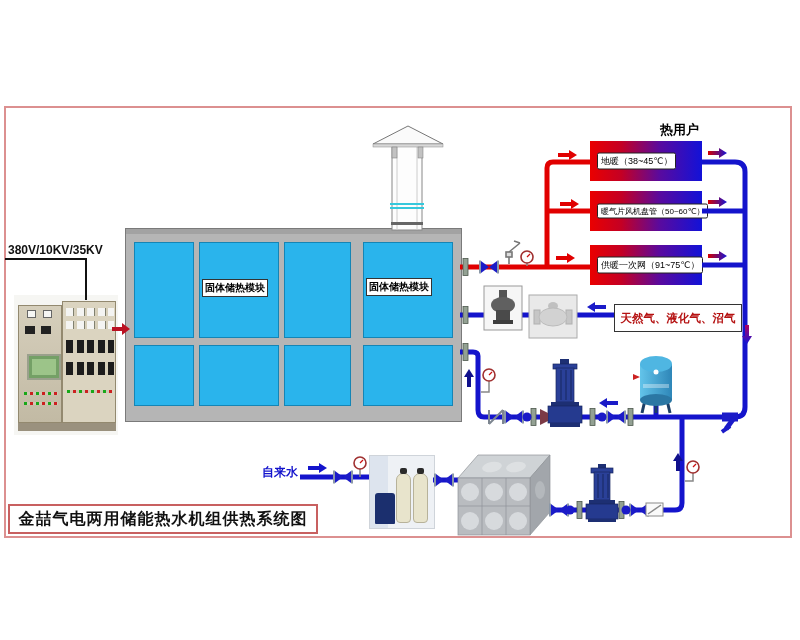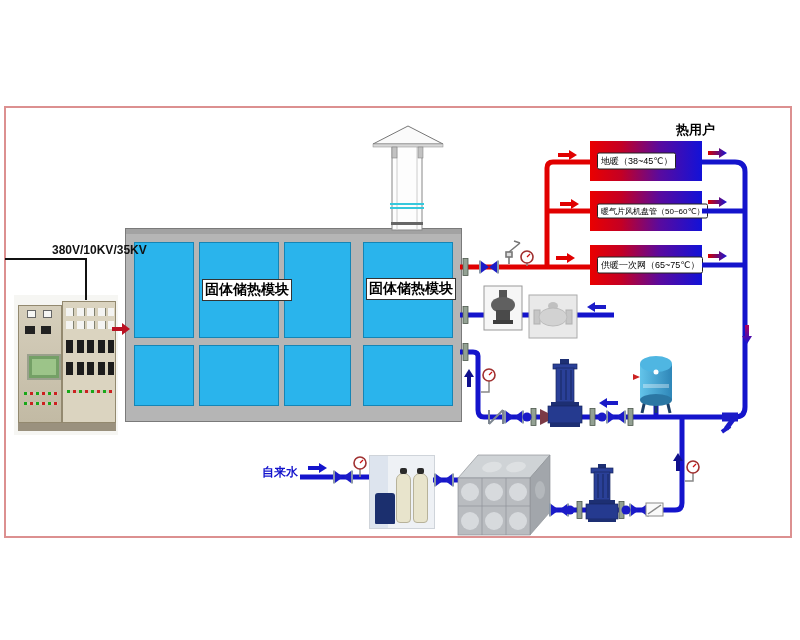--- a/index.html
+++ b/index.html
@@ -6,39 +6,39 @@
   #stage{position:relative;width:800px;height:640px;background:#ffffff;overflow:hidden;
          font-family:"Liberation Sans","DejaVu Sans",sans-serif;}
   .abs{position:absolute;}
   
   #frame{left:4px;top:106px;width:784px;height:428px;border:2px solid #dc9090;}
   
   #title-box{left:8px;top:504px;width:306px;height:26px;border:2px solid #c86060;background:#fff;
              display:flex;align-items:center;justify-content:center;font-size:16px;font-weight:bold;
              color:#111;letter-spacing:1px;z-index:6;}
   
-  #power-label{left:8px;top:243px;font-size:12px;font-weight:bold;color:#111;z-index:6;margin-left:44px;}
+  #power-label{left:8px;top:243px;font-size:12px;font-weight:bold;color:#111;z-index:6;}
   .blk{background:#111;z-index:5;}
   
   .hu-box{left:590px;width:112px;background:linear-gradient(90deg,#ea0000 0%,#c40024 28%,#5a0a9e 62%,#1212d8 100%);z-index:3;}
   .hu-label{position:absolute;left:7px;top:50%;transform:translateY(-50%);background:#fff;
             border:1px solid #222;border-radius:2px;padding:1px 3px;font-size:9px;font-weight:normal;
             color:#000;white-space:nowrap;}
   .hu-label.small{font-size:8px;}
-  #hu-title{left:676px;top:121px;font-size:13px;font-weight:bold;color:#000;z-index:6;}
+  #hu-title{left:660px;top:121px;font-size:13px;font-weight:bold;color:#000;z-index:6;}
   
   #gas-label{left:614px;top:304px;width:126px;height:26px;border:1px solid #333;background:#fff;
              display:flex;align-items:center;justify-content:center;font-size:11.5px;font-weight:bold;
              color:#b51212;z-index:6;white-space:nowrap;}
   #tap-label{left:262px;top:464px;font-size:12px;font-weight:bold;color:#1313cc;z-index:6;}
   
   #unit{left:125px;top:228px;width:335px;height:192px;background:#b5b5b5;border:1px solid #7a7a7a;z-index:2;}
   #unit .cell{position:absolute;background:#2ab4ec;border:1px solid #1585b5;box-sizing:border-box;}
   #unit .topstrip{position:absolute;left:0;top:0;width:100%;height:5px;background:#a2a2a2;}
-  .unit-label{background:#fff;border:1px solid #333;padding:1px 2px;font-size:14px;font-weight:bold;
+  .unit-label{background:#fff;border:1px solid #333;padding:1px 2px;font-size:10px;font-weight:bold;
               color:#000;z-index:6;white-space:nowrap;}
   
   #cabinet{left:14px;top:295px;width:104px;height:140px;background:#f6f6f3;z-index:2;}
   #cabinet .door{position:absolute;border:1px solid #93896f;box-sizing:border-box;}
   #cabinet .plinth{position:absolute;left:4px;top:128px;width:98px;height:8px;background:#9a917e;}
   .meters{position:absolute;background:repeating-linear-gradient(90deg,#f4f4f2 0 7px,#80806f 7px 8px,#d6cfba 8px 10.5px);height:8px;}
   .ctrls{position:absolute;background:repeating-linear-gradient(90deg,#1c1c1c 0 7px,#d6cfba 7px 10.5px);height:13px;}
   .dots{position:absolute;background:repeating-linear-gradient(90deg,#18a818 0 3px,#cfc8b4 3px 6px,#cc2020 6px 9px,#cfc8b4 9px 12px);height:3px;}
   #hmi{position:absolute;left:8px;top:48px;width:30px;height:22px;background:#74a066;border:2px solid #9aa08c;}
   #hmi .scr{position:absolute;left:3px;top:3px;right:3px;bottom:3px;background:#9cc489;}
@@ -101,21 +101,21 @@
   <div class="abs unit-label" style="left:202px;top:279px;">固体储热模块</div>
   <div class="abs unit-label" style="left:366px;top:278px;">固体储热模块</div>
 
   <div class="abs hu-box" style="top:141px;height:40px;">
     <span class="hu-label">地暖（38~45℃）</span>
   </div>
   <div class="abs hu-box" style="top:191px;height:40px;">
     <span class="hu-label small">暖气片风机盘管（50~60℃）</span>
   </div>
   <div class="abs hu-box" style="top:245px;height:40px;">
-    <span class="hu-label">供暖一次网（65~75℃）</span>
+    <span class="hu-label">供暖一次网（91~75℃）</span>
   </div>
   <div class="abs" id="hu-title">热用户</div>
 
   <div class="abs" id="softener">
     <div class="wall"></div>
     <div class="barrel"></div>
     <div class="tank" style="left:26px;top:17px;"></div>
     <div class="tank" style="left:43px;top:17px;"></div>
     <div class="cap" style="left:30px;top:12px;"></div>
     <div class="cap" style="left:47px;top:12px;"></div>
@@ -364,15 +364,17 @@
       <polygon points="606,305 595,305 595,302 587,307 595,312 595,309 606,309" fill="#1b1bc8"></polygon>
       <polygon points="618,401 607,401 607,398 599,403 607,408 607,405 618,405" fill="#1b1bc8"></polygon>
 
       <polygon points="467,387 467,377 464,377 469,369 474,377 471,377 471,387" fill="#10108c"></polygon>
       <polygon points="676,471 676,461 673,461 678,453 683,461 680,461 680,471" fill="#10108c"></polygon>
 
       <polygon points="112,327 122,327 122,323 130,329 122,335 122,331 112,331" fill="#bb1122"></polygon>
     </g>
   </svg>
 
+  <div class="abs" id="gas-label">天然气、液化气、沼气</div>
   <div class="abs" id="tap-label">自来水</div>
+  <div class="abs" id="title-box">金喆气电两用储能热水机组供热系统图</div>
 
 </div>
 
 </body></html>

